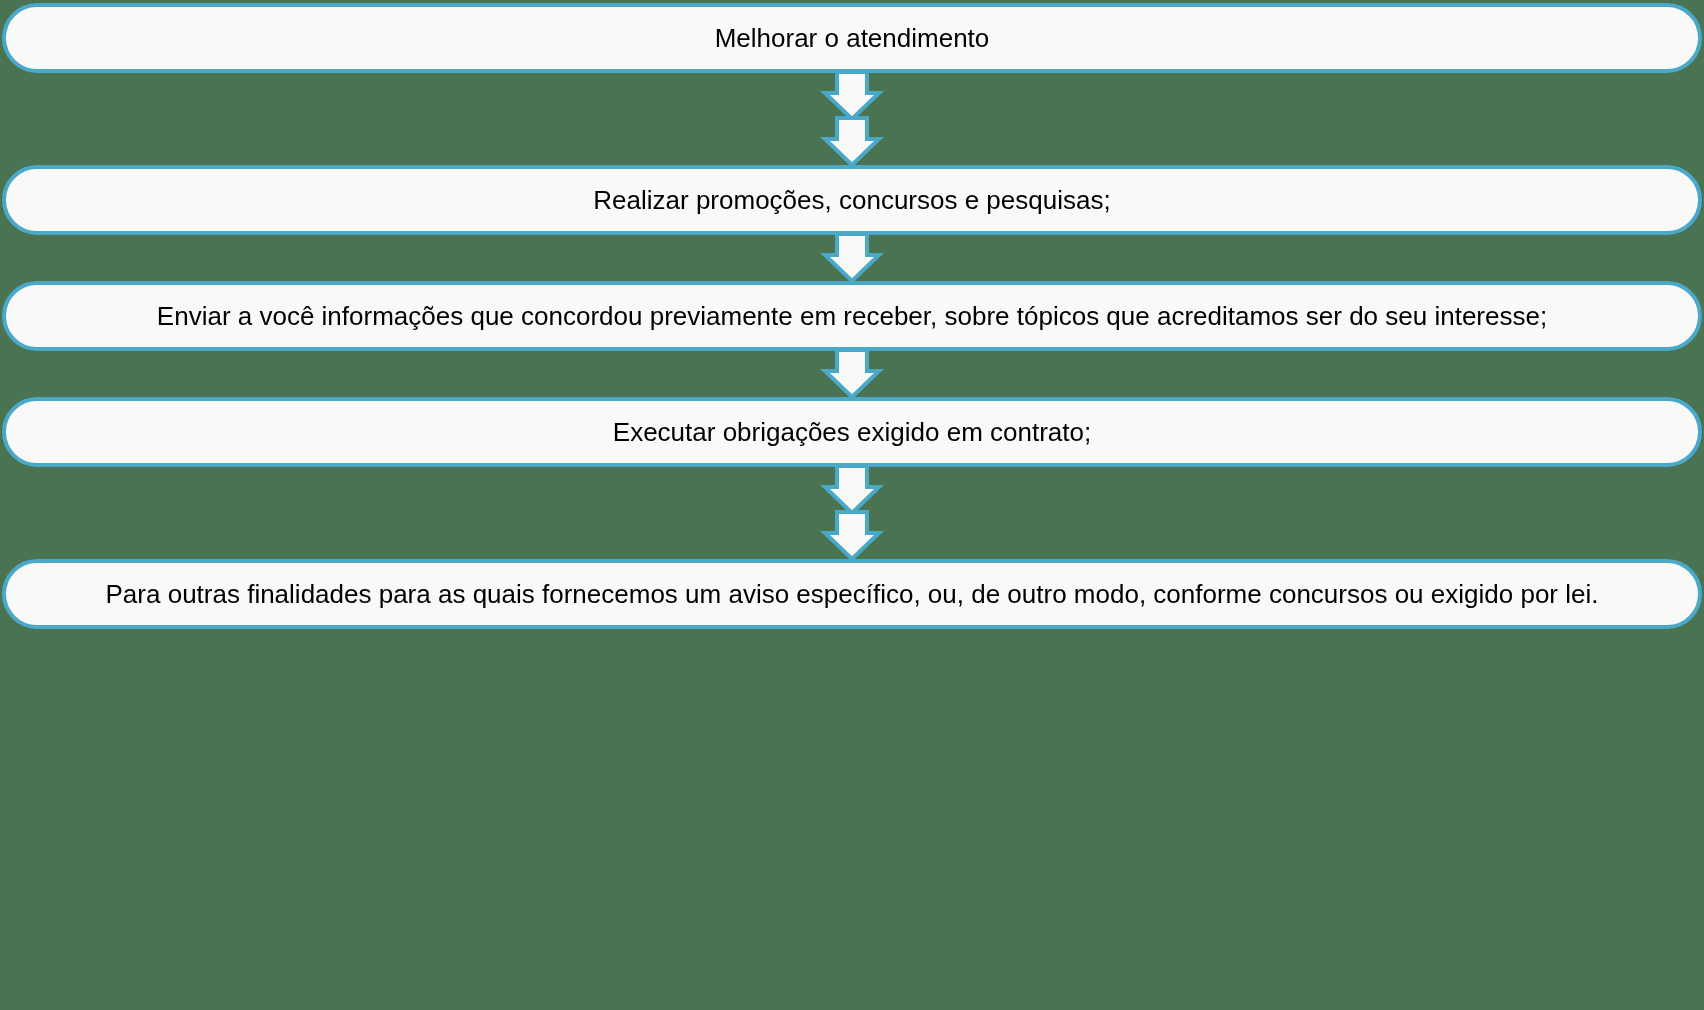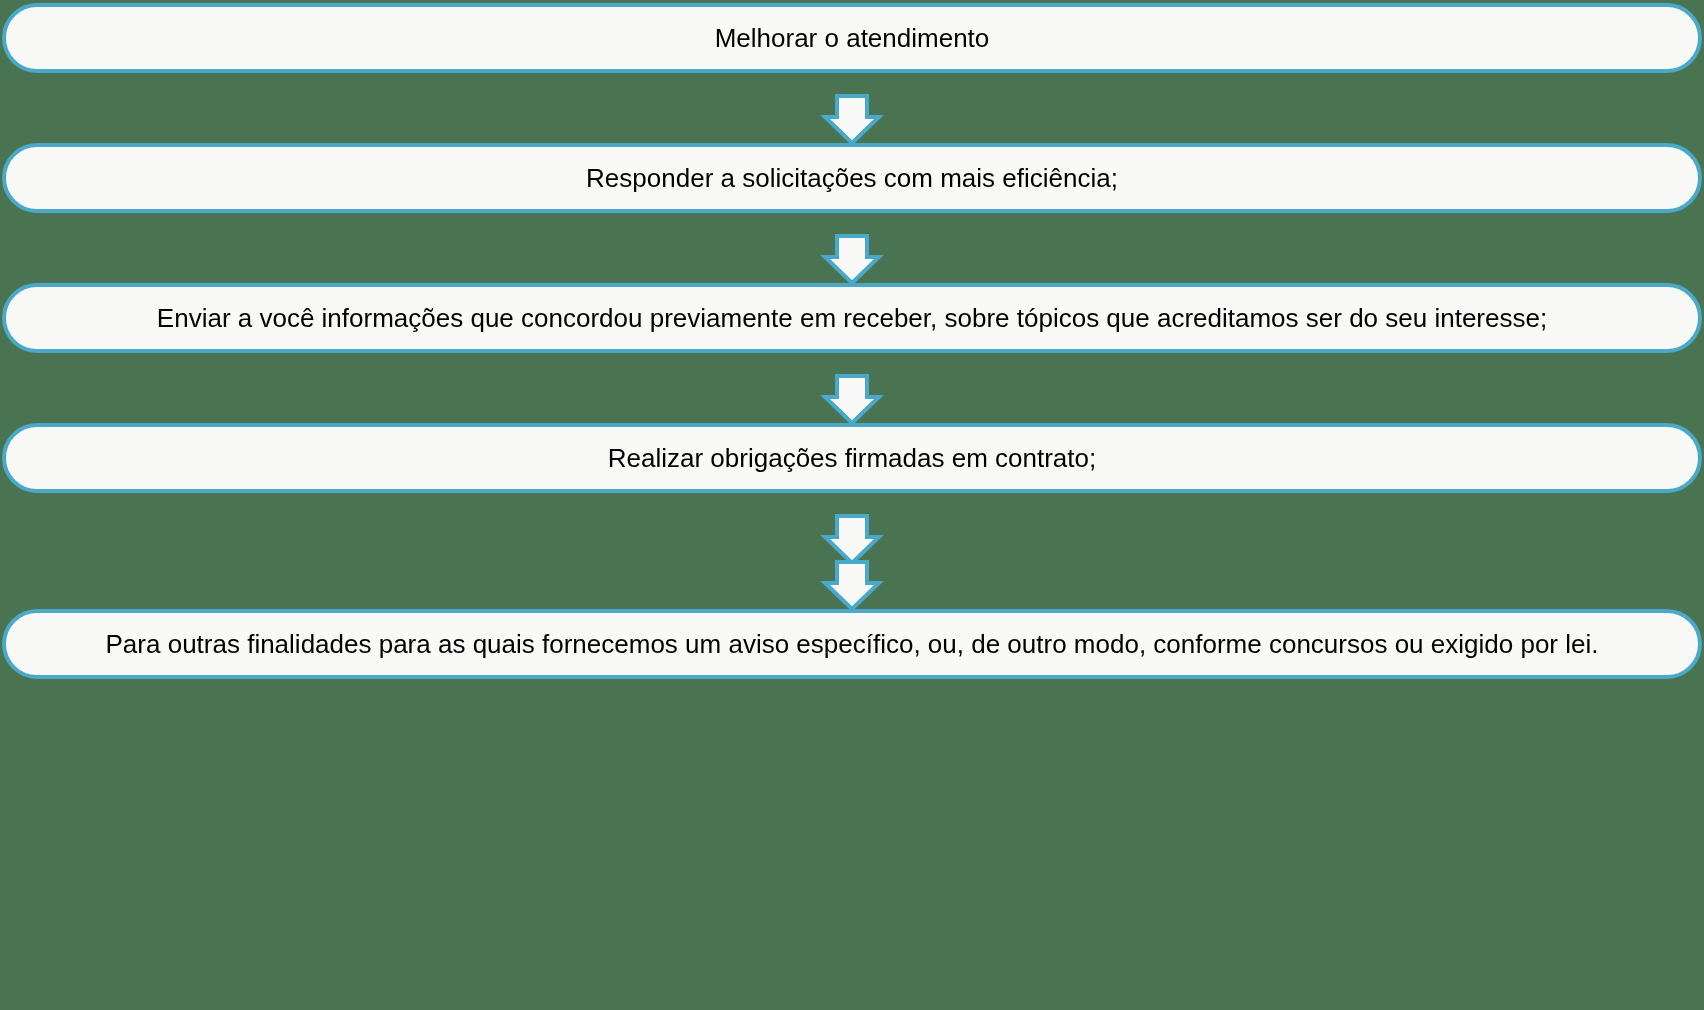--- a/index.html
+++ b/index.html
@@ -19,21 +19,20 @@
     height: 1010px;
     padding-top: 3px;
     display: flex;
     flex-direction: column;
     align-items: stretch;
   }
   .step-wrap {
     display: flex;
     flex-direction: column;
     align-items: center;
-    gap: 24px;
   }
   .box {
     box-sizing: border-box;
     width: 1700px;
     height: 70px;
     margin: 0 2px;
     background: var(--box-fill, #F9F9F8);
     border: 4px solid var(--accent, #4AA8C8);
     border-radius: 35px;
     display: flex;
@@ -69,47 +68,54 @@
       <span class="label">Melhorar o atendimento</span>
     </div>
     <div class="arrow-gap">
       <svg width="58" height="46" viewBox="0 0 58 46" aria-hidden="true">
         <polygon points="14,-1 14,20 2,20 29,46 56,20 44,20 44,-1" fill="var(--box-fill, #F9F9F8)" stroke="var(--accent, #4AA8C8)" stroke-width="4" stroke-linejoin="miter"></polygon>
       </svg>
     </div>
   </div>
 
   <div class="step-wrap">
-    <div class="box">
-      <span class="label">Responder a solicitações com mais eficiência;</span>
-    </div>
     <div class="arrow-gap">
       <svg width="58" height="46" viewBox="0 0 58 46" aria-hidden="true">
         <polygon points="14,-1 14,20 2,20 29,46 56,20 44,20 44,-1" fill="var(--box-fill, #F9F9F8)" stroke="var(--accent, #4AA8C8)" stroke-width="4" stroke-linejoin="miter"></polygon>
       </svg>
     </div>
   </div>
 
 
 
+  <div class="step-wrap">
+    <div class="box">
+      <span class="label">Realizar promoções, concursos e pesquisas;</span>
+    </div>
+    <div class="arrow-gap">
+      <svg width="58" height="46" viewBox="0 0 58 46" aria-hidden="true">
+        <polygon points="14,-1 14,20 2,20 29,46 56,20 44,20 44,-1" fill="var(--box-fill, #F9F9F8)" stroke="var(--accent, #4AA8C8)" stroke-width="4" stroke-linejoin="miter"></polygon>
+      </svg>
+    </div>
+  </div>
 
   <div class="step-wrap">
     <div class="box">
       <span class="label">Enviar a você informações que concordou previamente em receber, sobre tópicos que acreditamos ser do seu interesse;</span>
     </div>
     <div class="arrow-gap">
       <svg width="58" height="46" viewBox="0 0 58 46" aria-hidden="true">
         <polygon points="14,-1 14,20 2,20 29,46 56,20 44,20 44,-1" fill="var(--box-fill, #F9F9F8)" stroke="var(--accent, #4AA8C8)" stroke-width="4" stroke-linejoin="miter"></polygon>
       </svg>
     </div>
   </div>
 
   <div class="step-wrap">
     <div class="box">
-      <span class="label">Realizar obrigações firmadas em contrato;</span>
+      <span class="label">Executar obrigações exigido em contrato;</span>
     </div>
     <div class="arrow-gap">
       <svg width="58" height="46" viewBox="0 0 58 46" aria-hidden="true">
         <polygon points="14,-1 14,20 2,20 29,46 56,20 44,20 44,-1" fill="var(--box-fill, #F9F9F8)" stroke="var(--accent, #4AA8C8)" stroke-width="4" stroke-linejoin="miter"></polygon>
       </svg>
     </div>
   </div>
 
   <div class="step-wrap">
     <div class="arrow-gap">

